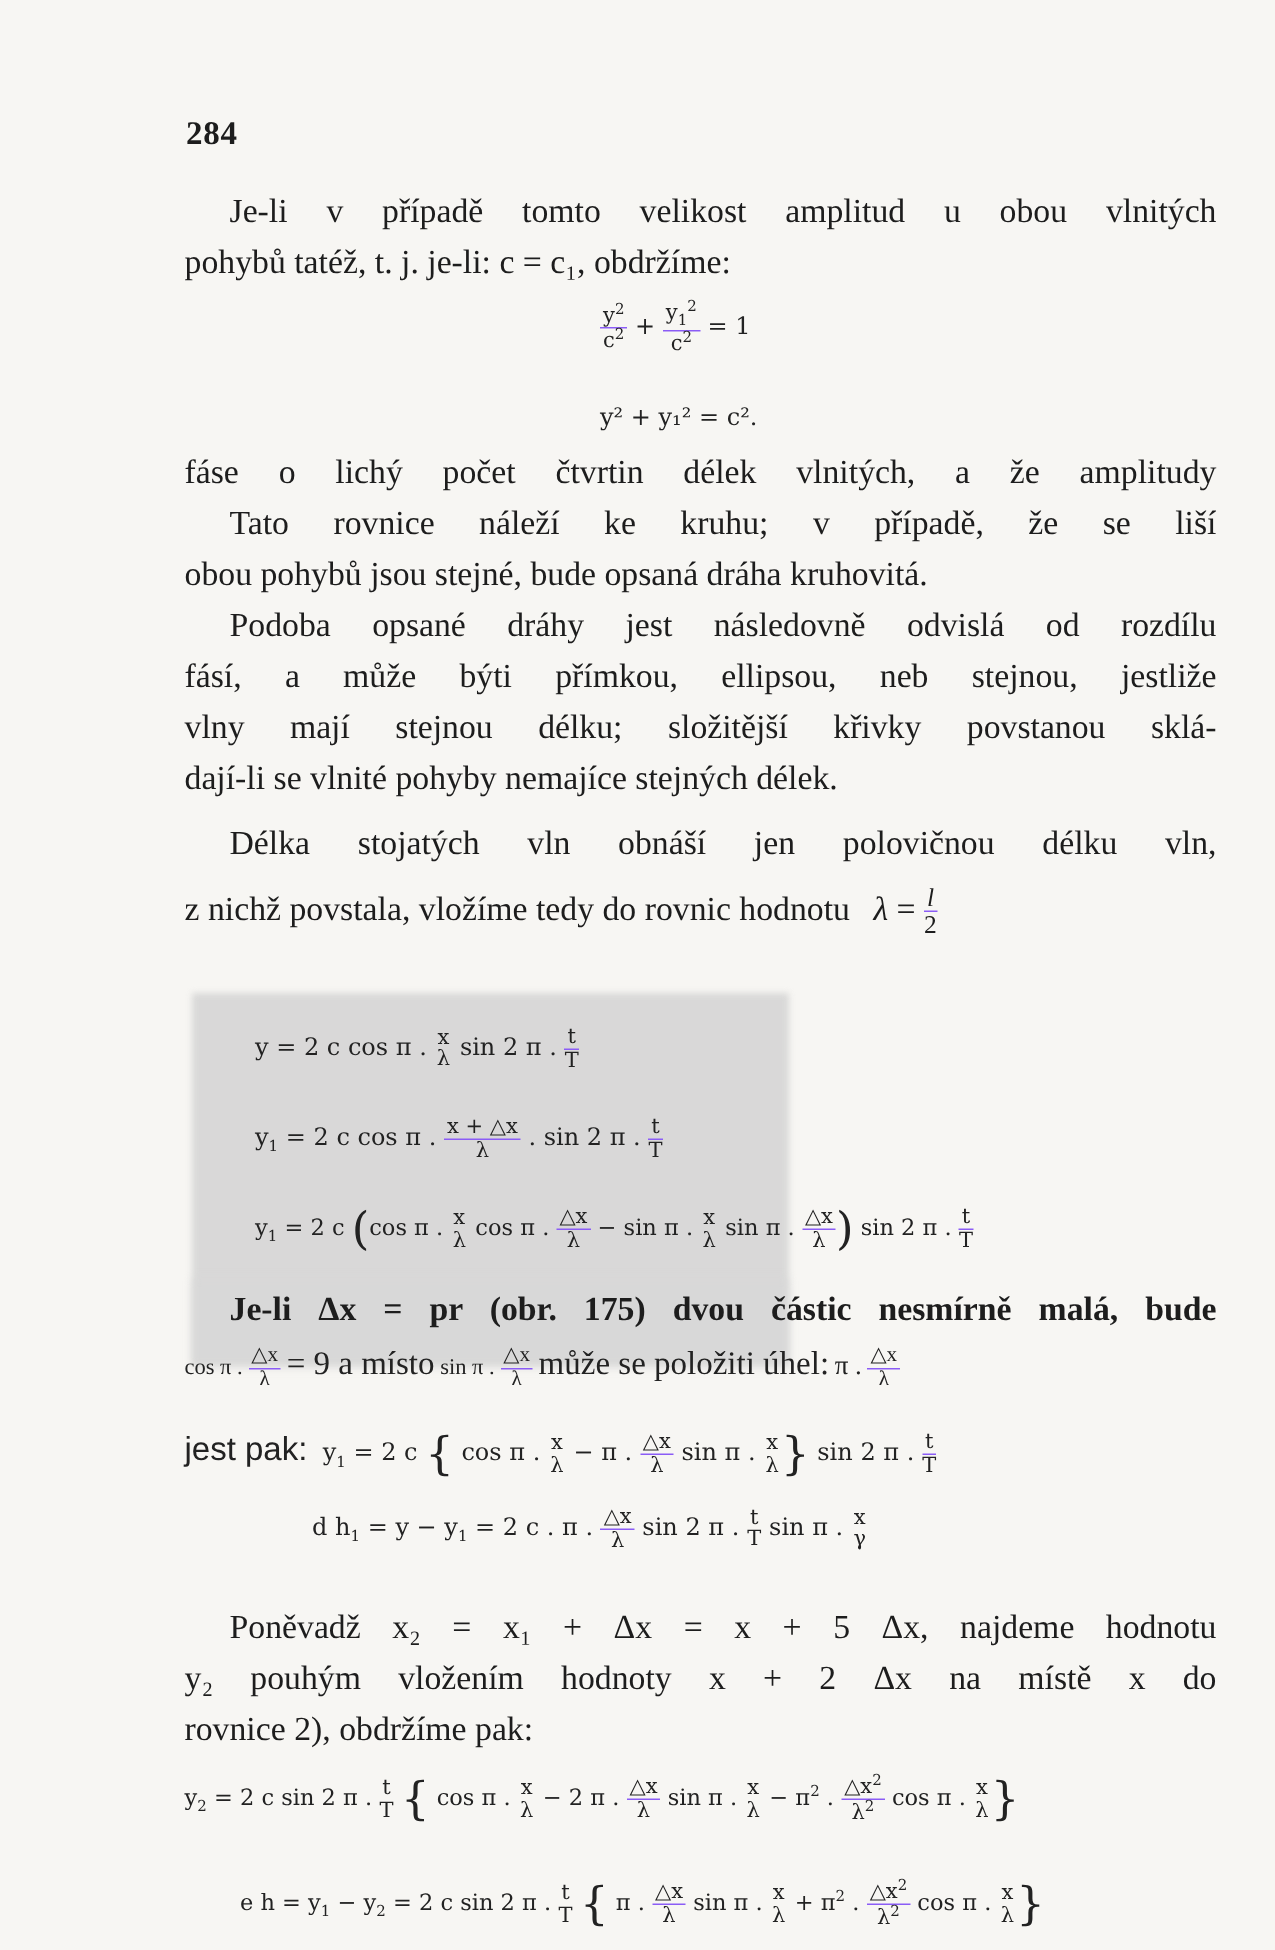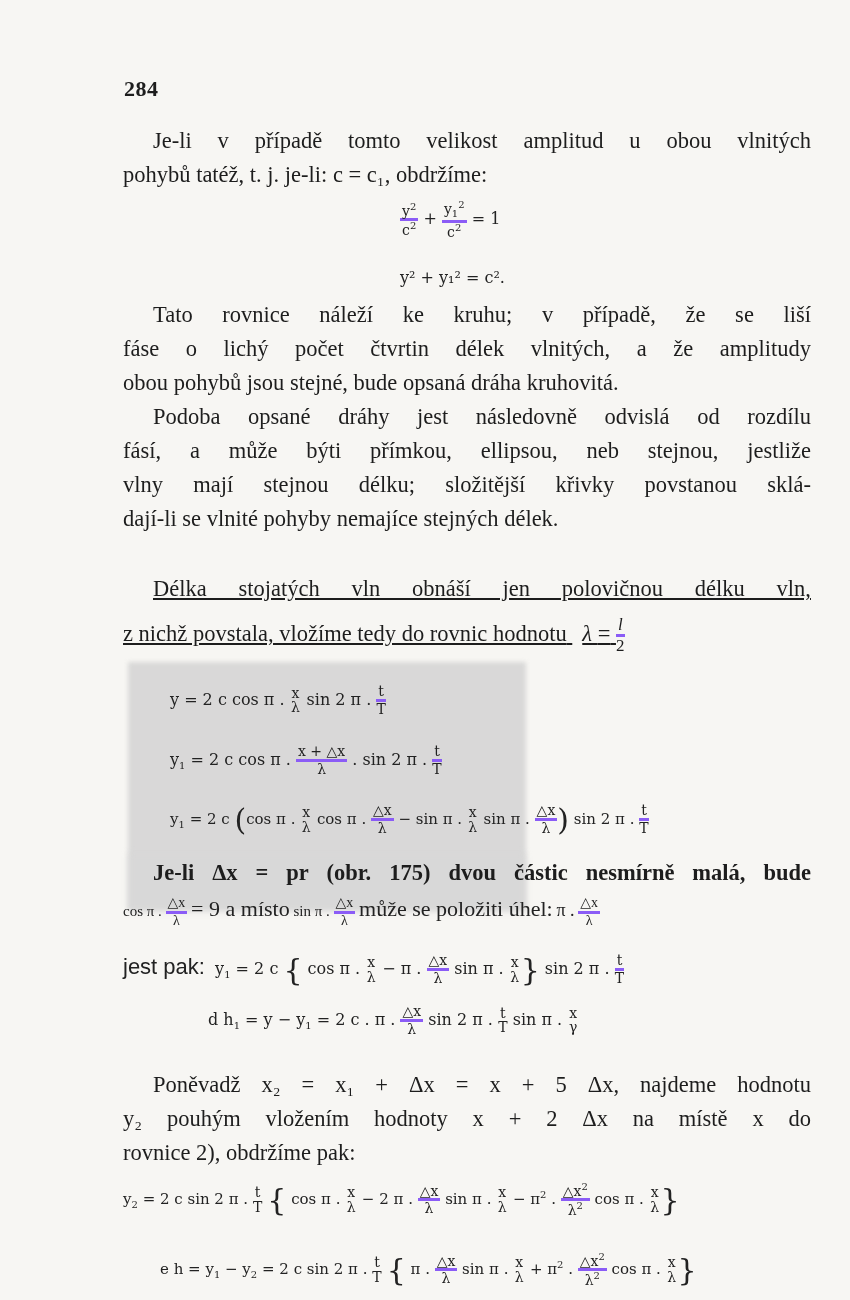--- a/index.html
+++ b/index.html
@@ -29,21 +29,21 @@
     text-align-last:left;
   }
   .line { display:block; white-space:nowrap; }
   .just { text-align-last:justify; text-align:justify; display:block; white-space:normal; }
   .indent { padding-left:30px; }
   .eq {
     position:absolute; font-family:"DejaVu Serif",serif; font-size:16px;
     white-space:nowrap; color:#222;
   }
   .frac { display:inline-block; vertical-align:middle; text-align:center; line-height:1.05; }
-  .frac .num { display:block; border-bottom:3px solid #8b5cf6; padding:0 2px; font-size:14px; }
+  .frac .num { display:block; border-bottom:1px solid #8b5cf6; padding:0 2px; font-size:14px; }
   .frac .den { display:block; font-size:14px; }
   .frac.nobar .num { border-bottom:none; }
   .big { font-size:30px; vertical-align:middle; }
   sup { font-size:10px; }
   sub { font-size:10px; }
   i.m { font-family:"Liberation Serif",serif; font-style:italic; }
 </style>
 </head>
 <body>
 
@@ -60,33 +60,33 @@
 
   <div class="eq" style="left:400px; top:168px;">
     <span class="frac"><span class="num">y<sup>2</sup></span><span class="den">c<sup>2</sup></span></span>
     +
     <span class="frac"><span class="num">y<sub>1</sub><sup>2</sup></span><span class="den">c<sup>2</sup></span></span>
     = 1
   </div>
   <div class="eq" style="left:400px; top:236px;">y² + y₁² = c².</div>
 
   <div class="para" style="top:266px;">
+    <span class="just">fáse o lichý počet čtvrtin délek vlnitých, a že amplitudy</span>
     <span class="just indent">Tato rovnice náleží ke kruhu; v případě, že se liší</span>
-    <span class="just">fáse o lichý počet čtvrtin délek vlnitých, a že amplitudy</span>
     <span class="line">obou pohybů jsou stejné, bude opsaná dráha kruhovitá.</span>
   </div>
 
   <div class="para" style="top:368px;">
     <span class="just indent">Podoba opsané dráhy jest následovně odvislá od rozdílu</span>
     <span class="just">fásí, a může býti přímkou, ellipsou, neb stejnou, jestliže</span>
     <span class="just">vlny mají stejnou délku; složitější křivky povstanou sklá-</span>
     <span class="line">dají-li se vlnité pohyby nemajíce stejných délek.</span>
   </div>
 
-  <div class="para" style="top:540px;text-decoration:underline;">
+  <div class="para" style="top:513px;">
     <span class="just indent">Délka stojatých vln obnáší jen polovičnou délku vln,</span>
     <span class="line" style="margin-top:10px;">
       <span>z nichž povstala, vložíme tedy do rovnic hodnotu</span>
       <i class="m" style="margin-left:10px;">λ</i>
       <span>=</span>
       <span class="frac" style="font-size:18px;">
         <span class="num" style="font-size:17px;"><i class="m">l</i></span>
         <span class="den" style="font-size:17px;">2</span>
       </span>
     </span>

